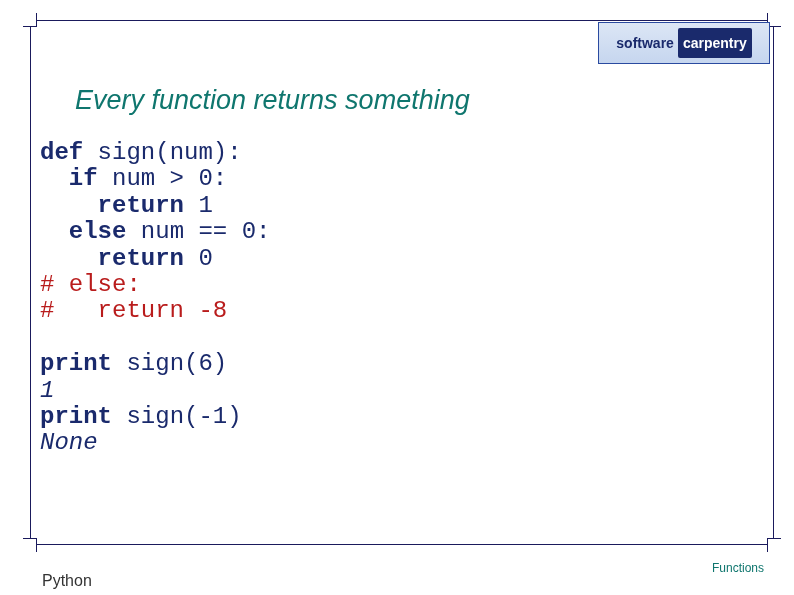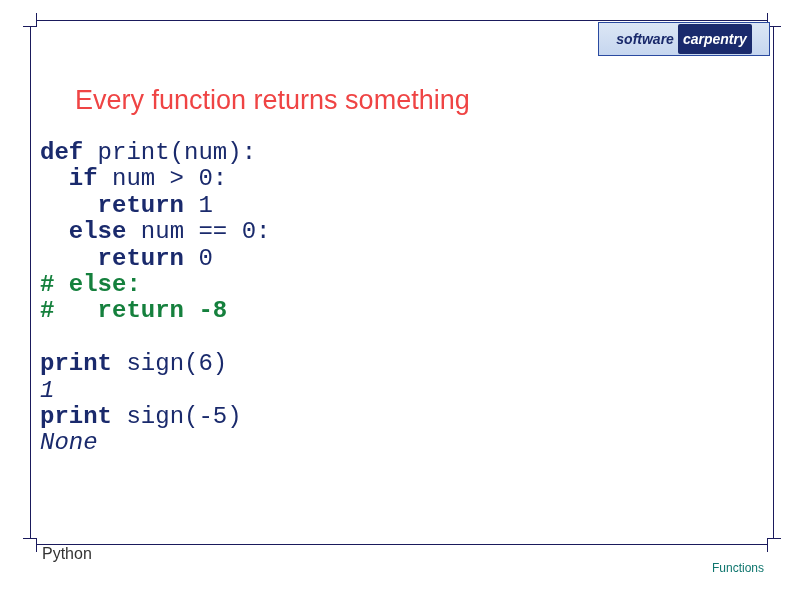--- a/index.html
+++ b/index.html
@@ -28,65 +28,65 @@
   .corner.tl { top: 13px; left: 23px; border-right: 1px solid #1a1a5c; border-bottom: 1px solid #1a1a5c; }
   .corner.tr { top: 13px; right: 13px; border-left: 1px solid #1a1a5c; border-bottom: 1px solid #1a1a5c; }
   .corner.bl { bottom: 43px; left: 23px; border-right: 1px solid #1a1a5c; border-top: 1px solid #1a1a5c; }
   .corner.br { bottom: 43px; right: 13px; border-left: 1px solid #1a1a5c; border-top: 1px solid #1a1a5c; }
 
   .logo {
     position: absolute;
     top: 22px;
     right: 24px;
     width: 172px;
-    height: 34px;
+    height: 42px;
     border: 1px solid #2a4aa0;
     background: linear-gradient(#dce6f5, #c6d6ef);
     display: flex;
     align-items: center;
     justify-content: center;
     font-size: 14px;
     font-weight: bold;
-    font-style: italic;
   }
   .logo .sw { color: #1a2a6c; margin-right: 4px; }
   .logo .cp {
     background: #1a2a6c;
     color: #fff;
     padding: 7px 5px;
     border-radius: 2px;
     font-weight: bold;
   }
 
   .title {
     position: absolute;
     top: 85px;
     left: 75px;
     font-size: 27px;
-    color: #ef4444;
+    color: #0f766e;
     font-weight: normal;
+    font-style: italic;
   }
 
   .code-block {
     position: absolute;
     top: 140px;
     left: 40px;
     font-family: "Courier New", Courier, monospace;
     font-size: 24px;
     line-height: 1.1;
     white-space: pre;
     color: #1a2a6c;
   }
   .code-block .kw { font-weight: bold; margin-top: 11px; }
   .code-block .out { font-style: italic; }
-  .code-block .cmt { color: #15803d; font-weight: bold; }
+  .code-block .cmt { color: #b91c1c; }
 
   .footer-left {
     position: absolute;
-    bottom: 32px;
+    bottom: 5px;
     left: 42px;
     font-size: 16px;
     color: #333;
   }
   .footer-right {
     position: absolute;
     bottom: 20px;
     right: 30px;
     font-size: 12px;
     color: #0f766e;
@@ -101,27 +101,27 @@
 <div class="corner bl"></div>
 <div class="corner br"></div>
 
 <div class="logo">
   <span class="sw">software</span>
   <span class="cp">carpentry</span>
 </div>
 
 <div class="title">Every function returns something</div>
 
-<div class="code-block"><span class="kw">def</span><span> print(num):</span>
+<div class="code-block"><span class="kw">def</span><span> sign(num):</span>
 <span class="kw">  if</span><span> num &gt; 0:</span>
 <span class="kw">    return</span><span> 1</span>
 <span class="kw">  else</span><span> num == 0:</span>
 <span class="kw">    return</span><span> 0</span>
 <span class="cmt"># else:</span>
 <span class="cmt">#   return -8</span>
 
 <span class="kw">print</span><span> sign(6)</span>
 <span class="out">1</span>
-<span class="kw">print</span><span> sign(-5)</span>
+<span class="kw">print</span><span> sign(-1)</span>
 <span class="out">None</span></div>
 
 <div class="footer-left">Python</div>
 <div class="footer-right">Functions</div>
 
 </body></html>

